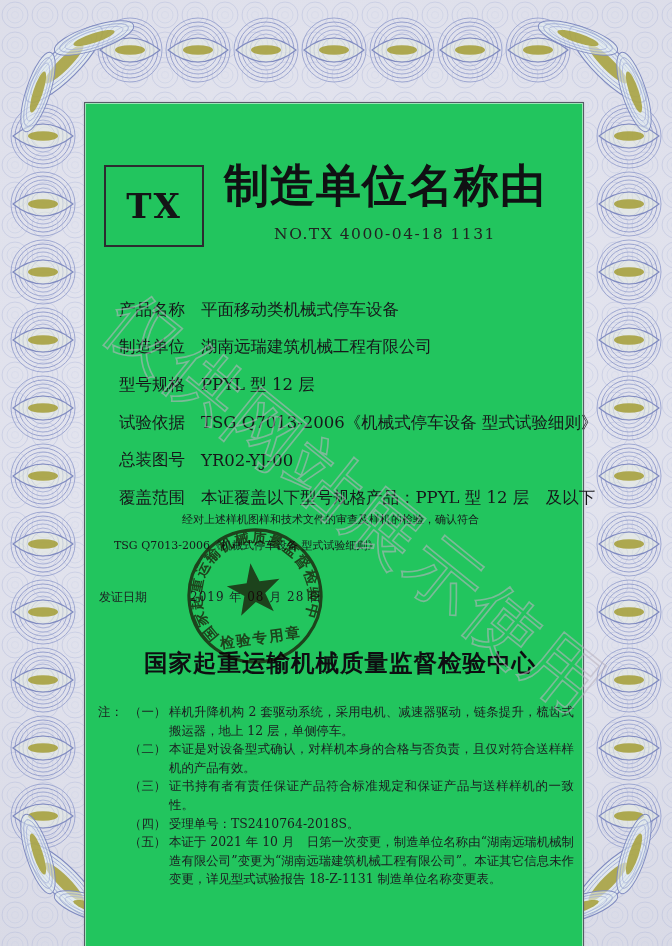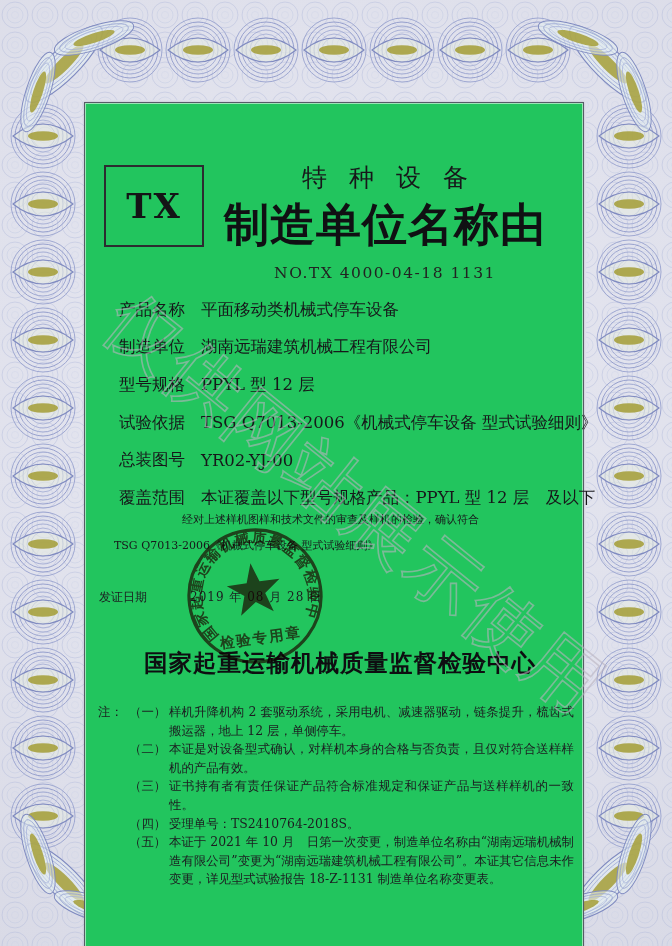--- a/index.html
+++ b/index.html
@@ -153,21 +153,20 @@
   <use href="#leafg" transform="translate(578,908) rotate(-18) scale(0.8)"></use>
 </svg>
 
 <div class="panel">
 
   <div class="tx-box">
     <span>TX</span>
   </div>
 
   <div class="header">
-    <div class="header-small">特种设备</div>
     <div class="title">制造单位名称由</div>
     <div class="cert-no">NO.TX 4000-04-18 1131</div>
   </div>
 
   <div class="fields">
     <div class="field-row">
       <span class="f-label">产品名称</span>
       <span class="f-value">平面移动类机械式停车设备</span>
     </div>
     <div class="field-row">

